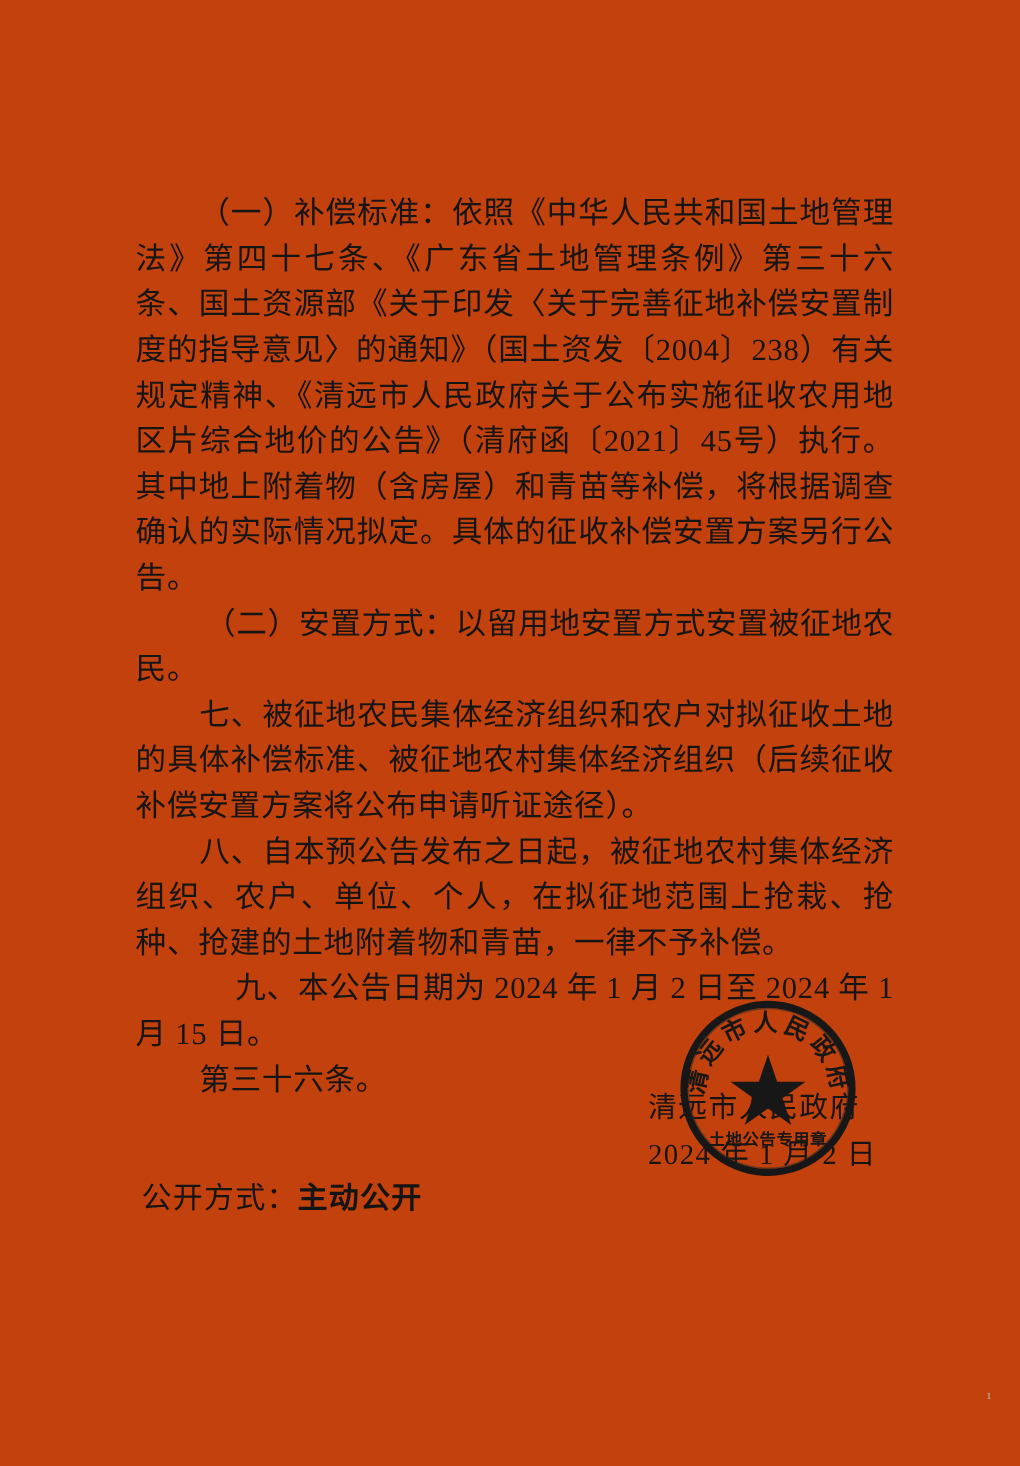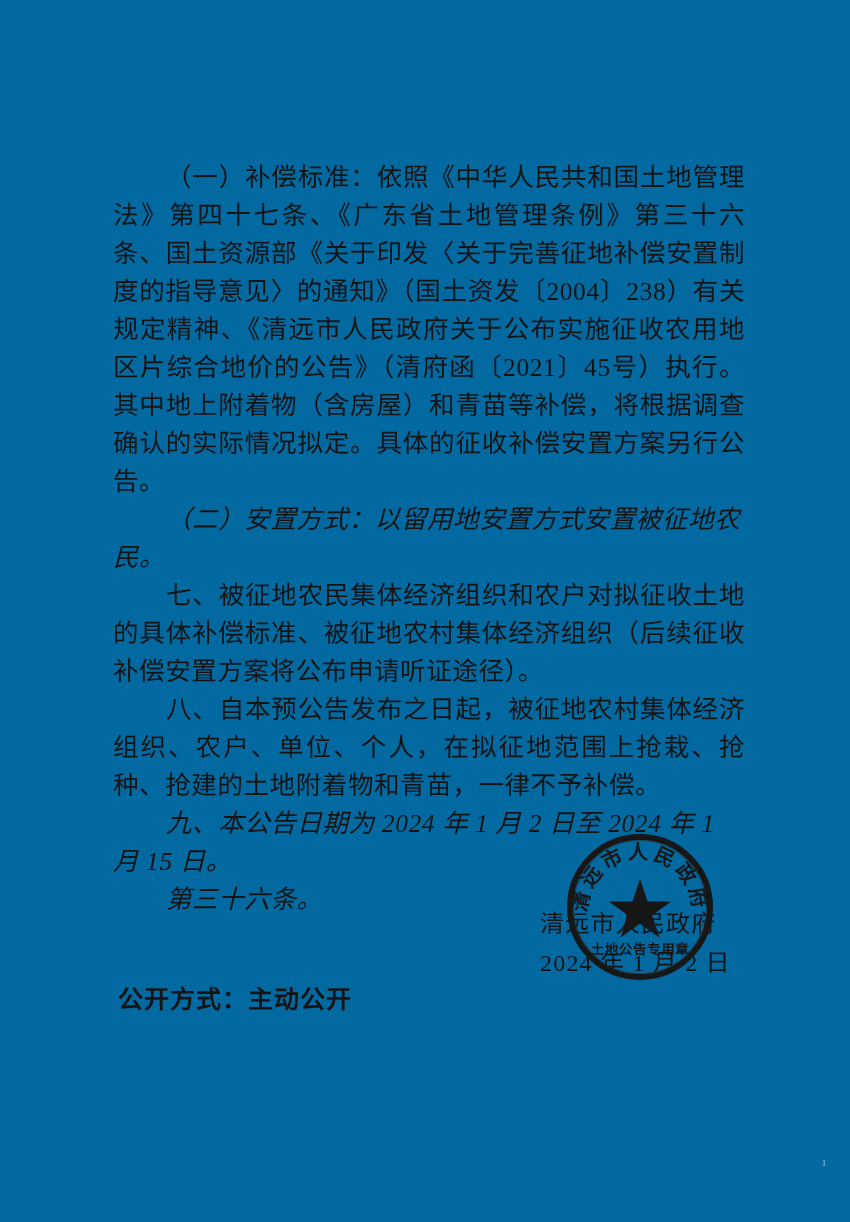--- a/index.html
+++ b/index.html
@@ -14,21 +14,21 @@
     position: relative;
     overflow: hidden;
     font-family: "Liberation Serif", "DejaVu Serif", serif;
     color: #141414;
     -webkit-font-smoothing: antialiased;
   }
 
   .page {
     position: absolute;
     inset: 0;
-    background: #0369a1;
+    background: #c2410c;
   }
 
   
   .doc-body {
     position: absolute;
     left: 113px;
     top: 159px;
     width: 632px;
   }
 
@@ -40,22 +40,21 @@
     text-justify: inter-character;
     text-align-last: left;
     margin: 0;
     color: #151515;
   }
   .para.indent {
     text-indent: 53px;
   }
   
   .para.short {
-    text-align: left;
-    font-style: italic;
+    text-align: right;
   }
 
   
   .sign-block {
     position: absolute;
     left: 540px;
     top: 905px;
     width: 230px;
     text-align: left;
   }
@@ -82,21 +81,21 @@
   .footer {
     position: absolute;
     left: 118px;
     top: 982px;
     font-size: 25px;
     line-height: 34px;
     letter-spacing: 0.8px;
     white-space: nowrap;
   }
   .footer .label {
-    font-weight: bold;
+    font-weight: normal;
     font-family: "Liberation Sans", "DejaVu Sans", sans-serif;
     letter-spacing: 1px;
   }
   .footer .value {
     font-family: "Liberation Sans", "DejaVu Sans", sans-serif;
     font-weight: bold;
     letter-spacing: 1px;
   }
 
   

